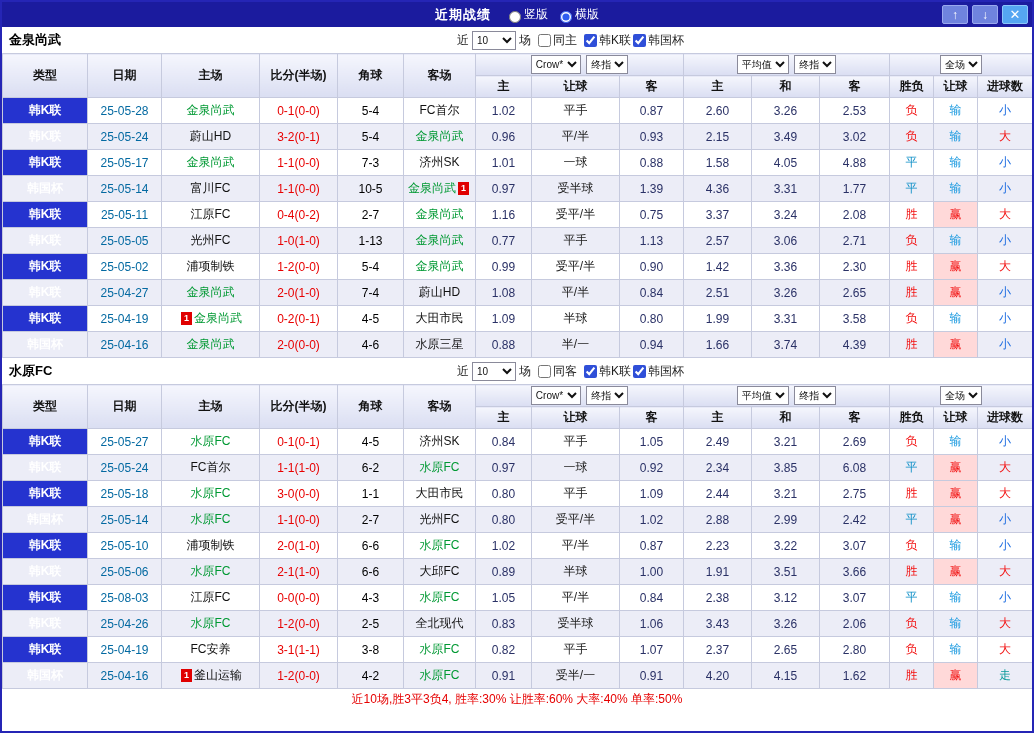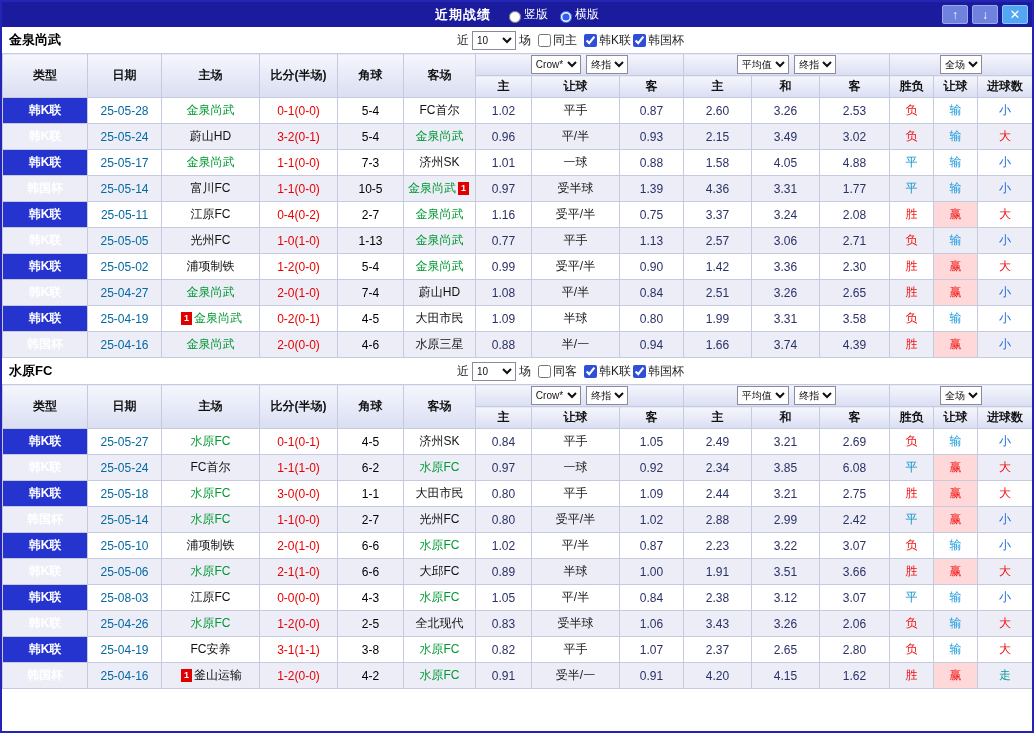--- a/index.html
+++ b/index.html
@@ -580,15 +580,16 @@
             <td class="odd">0.91</td>
             <td class="odd">4.20</td>
             <td class="odd">4.15</td>
             <td class="odd">1.62</td>
             <td class="r-win">胜</td>
             <td class="h-win">赢</td>
             <td class="g-push">走</td>
           </tr>
         </tbody>
     </table>
+    <div class="summary">近10场,胜3平3负4, 胜率:30% 让胜率:60% 大率:40% 单率:50%</div>
   </div>
 
 </div>
 
 </body></html>

